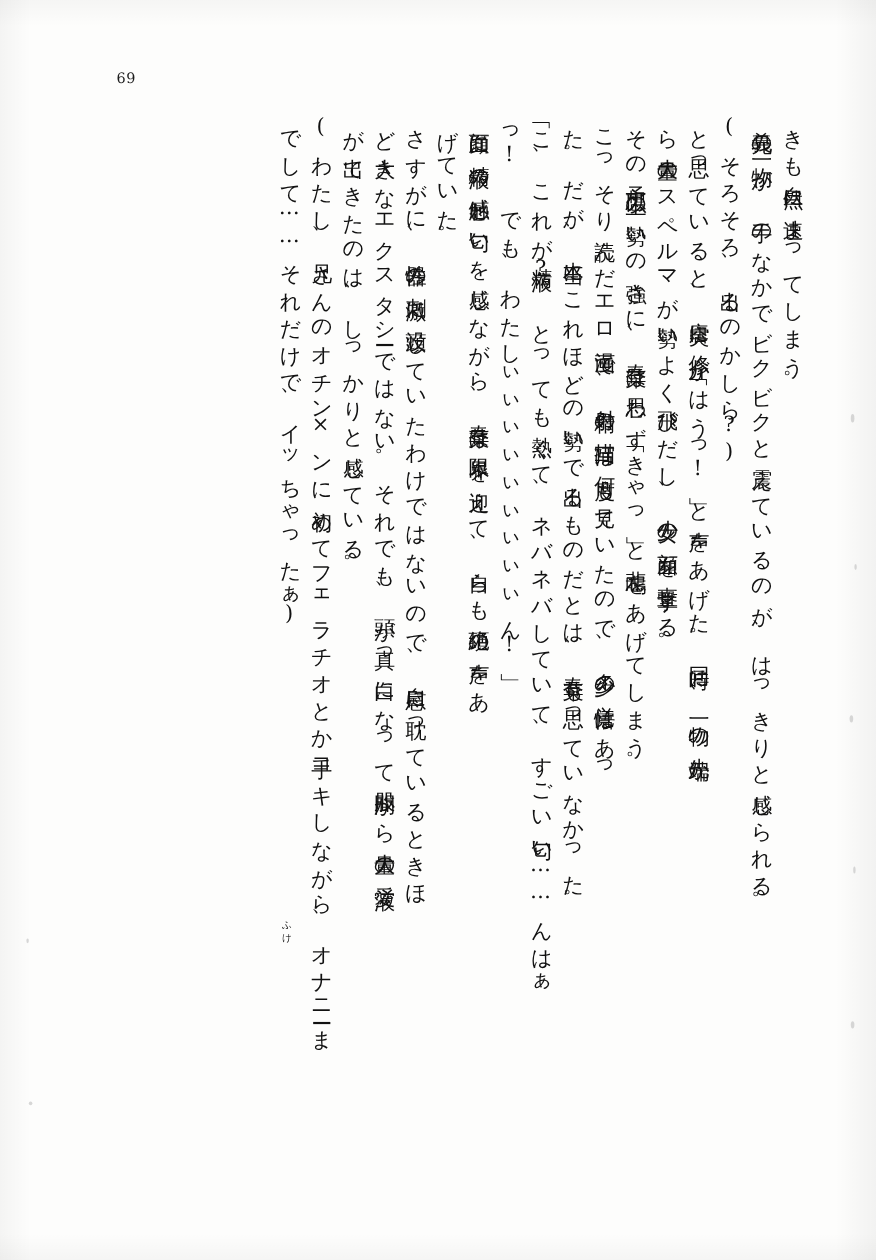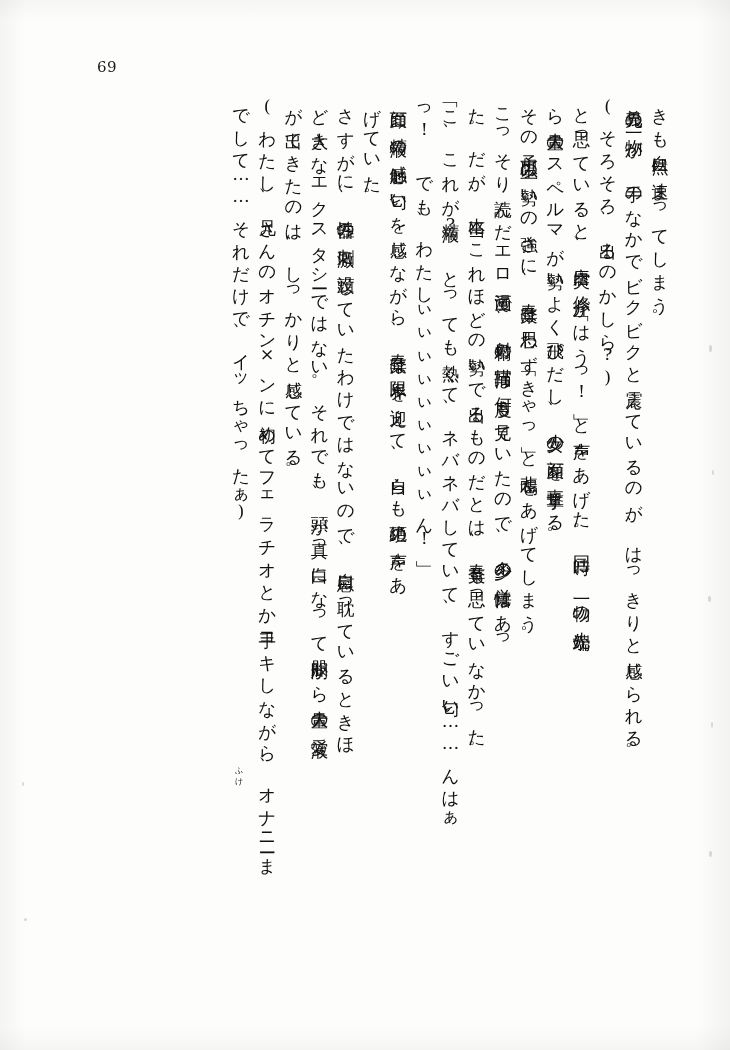--- a/index.html
+++ b/index.html
@@ -32,21 +32,21 @@
       linear-gradient(to bottom, rgba(0,0,0,0.03) 0px, rgba(0,0,0,0.0) 22px),
       linear-gradient(to top, rgba(0,0,0,0.03) 0px, rgba(0,0,0,0.0) 22px);
     pointer-events: none;
   }
 
   
   .page-number {
     position: absolute;
     top: 58px;
     left: 97px;
-    font-size: 15px;
+    font-size: 12px;
     color: #1b1b1b;
     letter-spacing: 0.5px;
     font-family: "DejaVu Serif", "Liberation Serif", serif;
   }
 
   
   .text-block {
     position: absolute;
     top: 96px;
     left: 62px;

